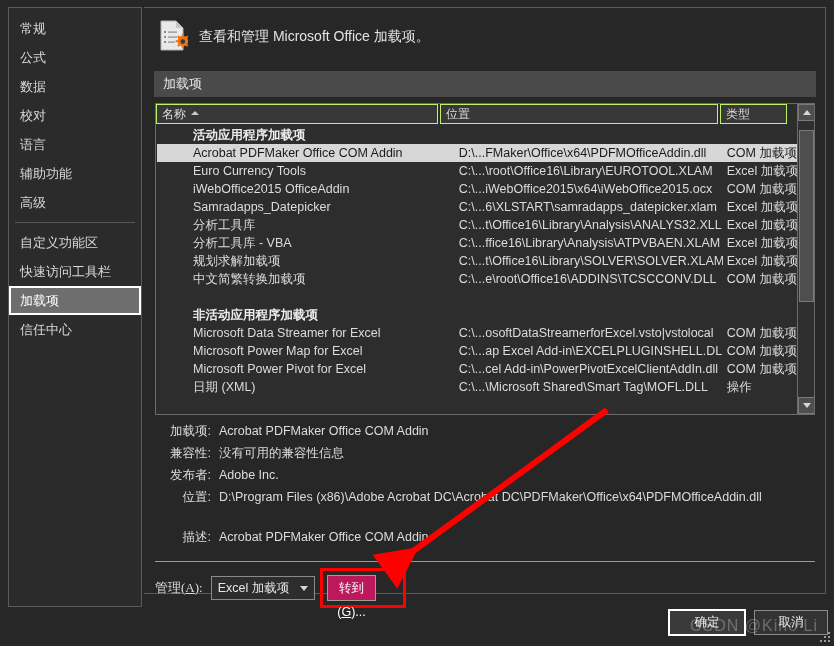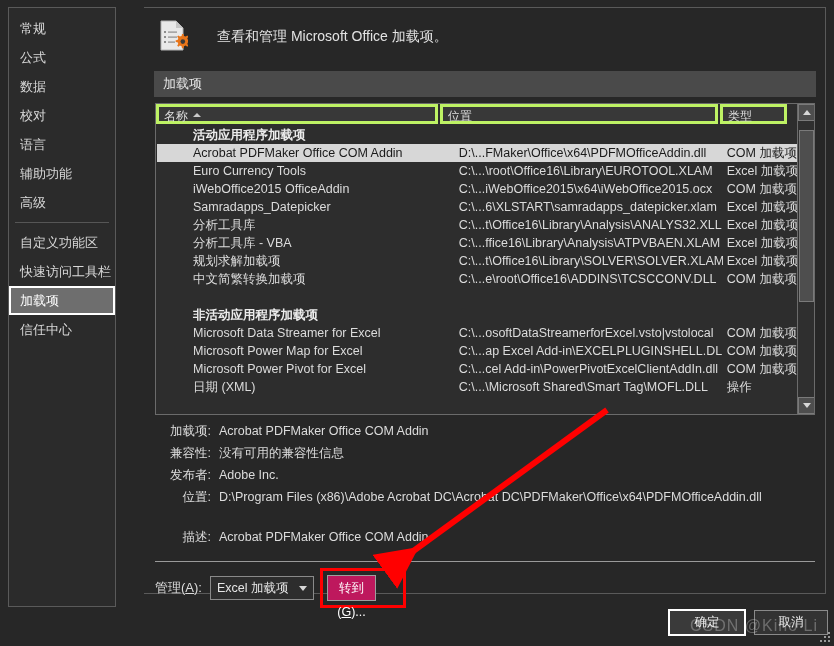--- a/index.html
+++ b/index.html
@@ -12,21 +12,21 @@
   }
   #root {
     position: relative;
     width: 834px; height: 646px;
     background: #272727;
   }
 
   
   #sidebar {
     position: absolute; left: 8px; top: 7px;
-    width: 108px; height: 600px;
+    width: 134px; height: 600px;
     background: #2b2b2b;
     border: 1px solid #5a5a5a;
     padding: 6px 0 0 0;
   }
   .side-item {
     height: 29px;
     line-height: 29px;
     padding-left: 11px;
     color: #d8d8d8;
     font-size: 13px;
@@ -50,21 +50,21 @@
     position: absolute; left: 144px; top: 7px;
     width: 682px; height: 587px;
     background: #272727;
     border: 1px solid #5a5a5a;
     border-left: none;
   }
 
   
   #hdr {
     position: absolute; left: 14px; top: 12px;
-    display: flex; align-items: center; gap: 29px;
+    display: flex; align-items: center; gap: 11px;
   }
   #hdr .ttl {
     color: #e3e3e3; font-size: 14px; white-space: nowrap;
   }
   .doc-gear { position: relative; width: 30px; height: 34px; }
   .doc-gear svg { display:block; }
 
   
   #secbar {
     position: absolute; left: 10px; top: 63px;
@@ -86,21 +86,21 @@
   }
   #colhdr {
     position: absolute; left: 0; top: 0;
     width: 660px; height: 20px;
     background: #2d2d2d;
     display: flex;
   }
   .ch {
     height: 20px; line-height: 19px;
     background: #383838;
-    border: 3px solid #bef264;
+    border: 1px solid #bef264;
     color: #dedede;
     font-size: 12px;
     padding-left: 5px;
     white-space: nowrap;
     position: relative;
   }
   .ch.c-name { width: 282px; }
   .ch.c-loc  { width: 278px; margin-left: 2px; }
   .ch.c-type { width: 67px;  margin-left: 2px; }
   .sortarrow {
@@ -182,21 +182,21 @@
   #sep {
     position: absolute; left: 11px; top: 553px;
     width: 660px; height: 1px; background: #9a9a9a;
   }
 
   
   #footer {
     position: absolute; left: 11px; top: 568px;
     display: flex; align-items: center;
   }
-  #mg-label { color: #dcdcdc; font-size: 13px; margin-right: 8px; }
+  #mg-label { color: #dcdcdc; font-size: 13px; margin-right: 8px; font-family: Liberation Serif, serif; }
   #mg-label u { text-decoration: underline; }
   #mg-select {
     width: 104px; height: 24px;
     background: #2d2d2d;
     border: 1px solid #8a8a8a;
     color: #e6e6e6;
     font-size: 12.5px;
     display: flex; align-items: center;
     padding: 0 6px;
     position: relative;

